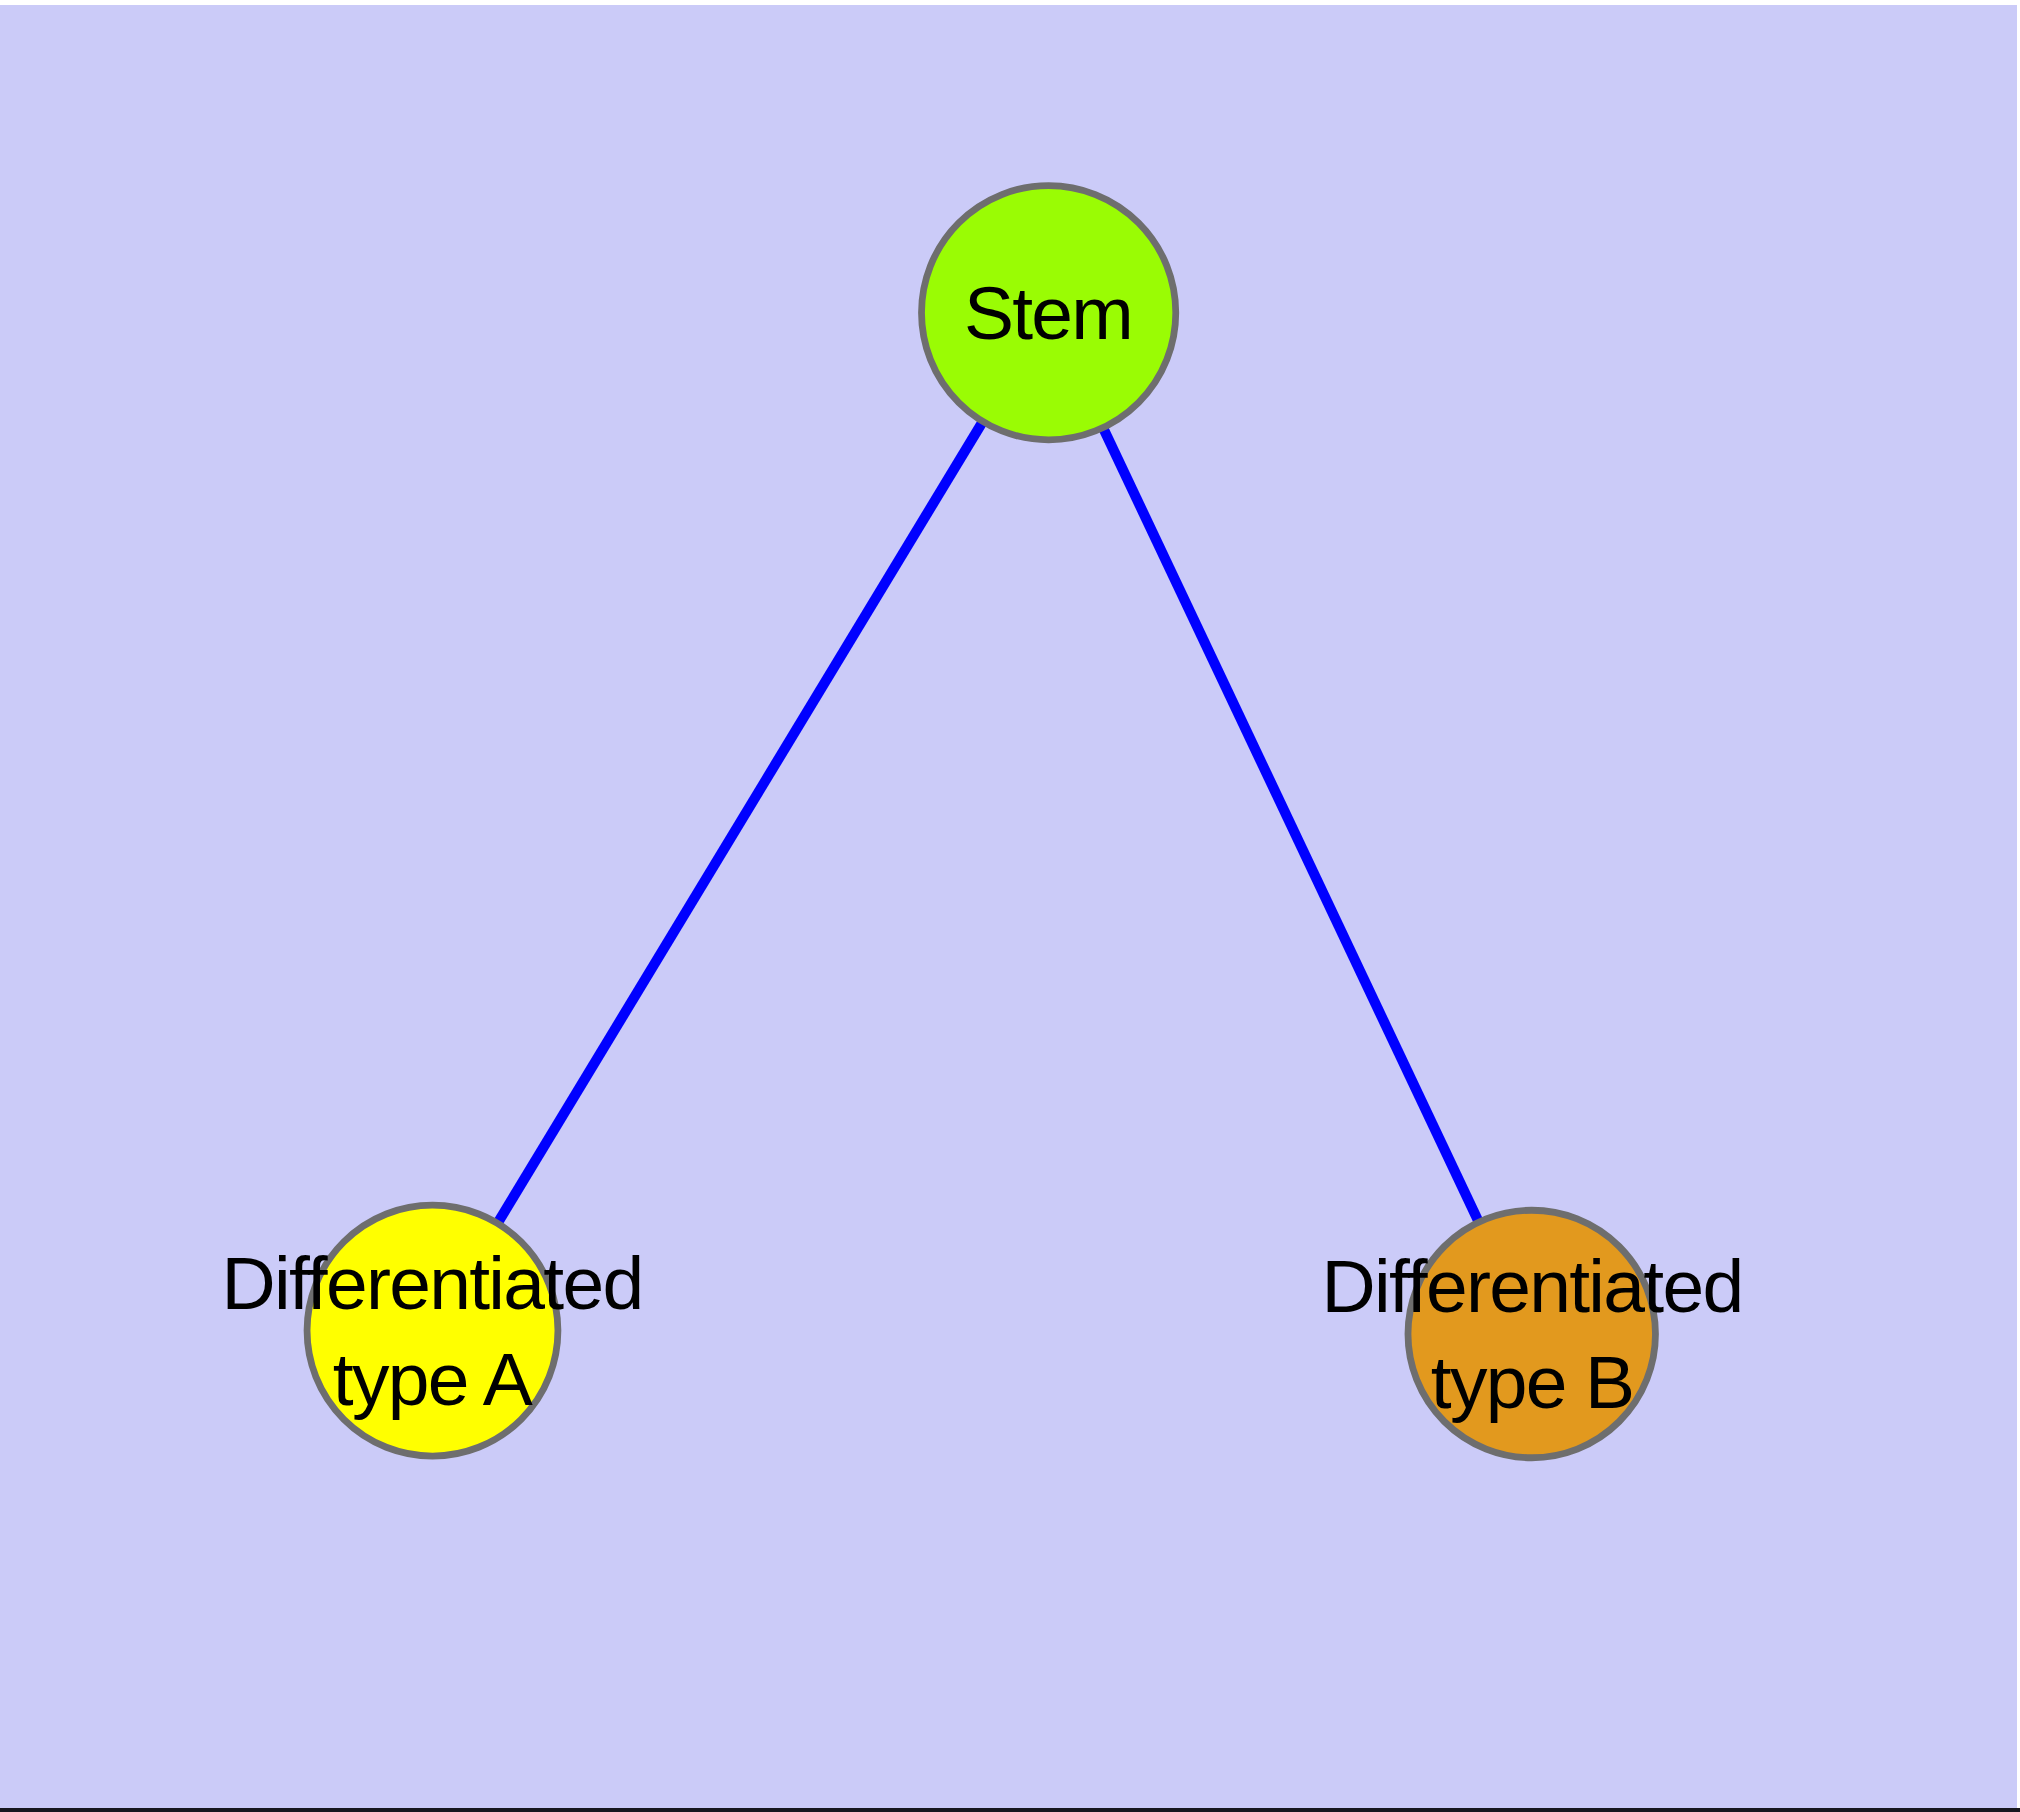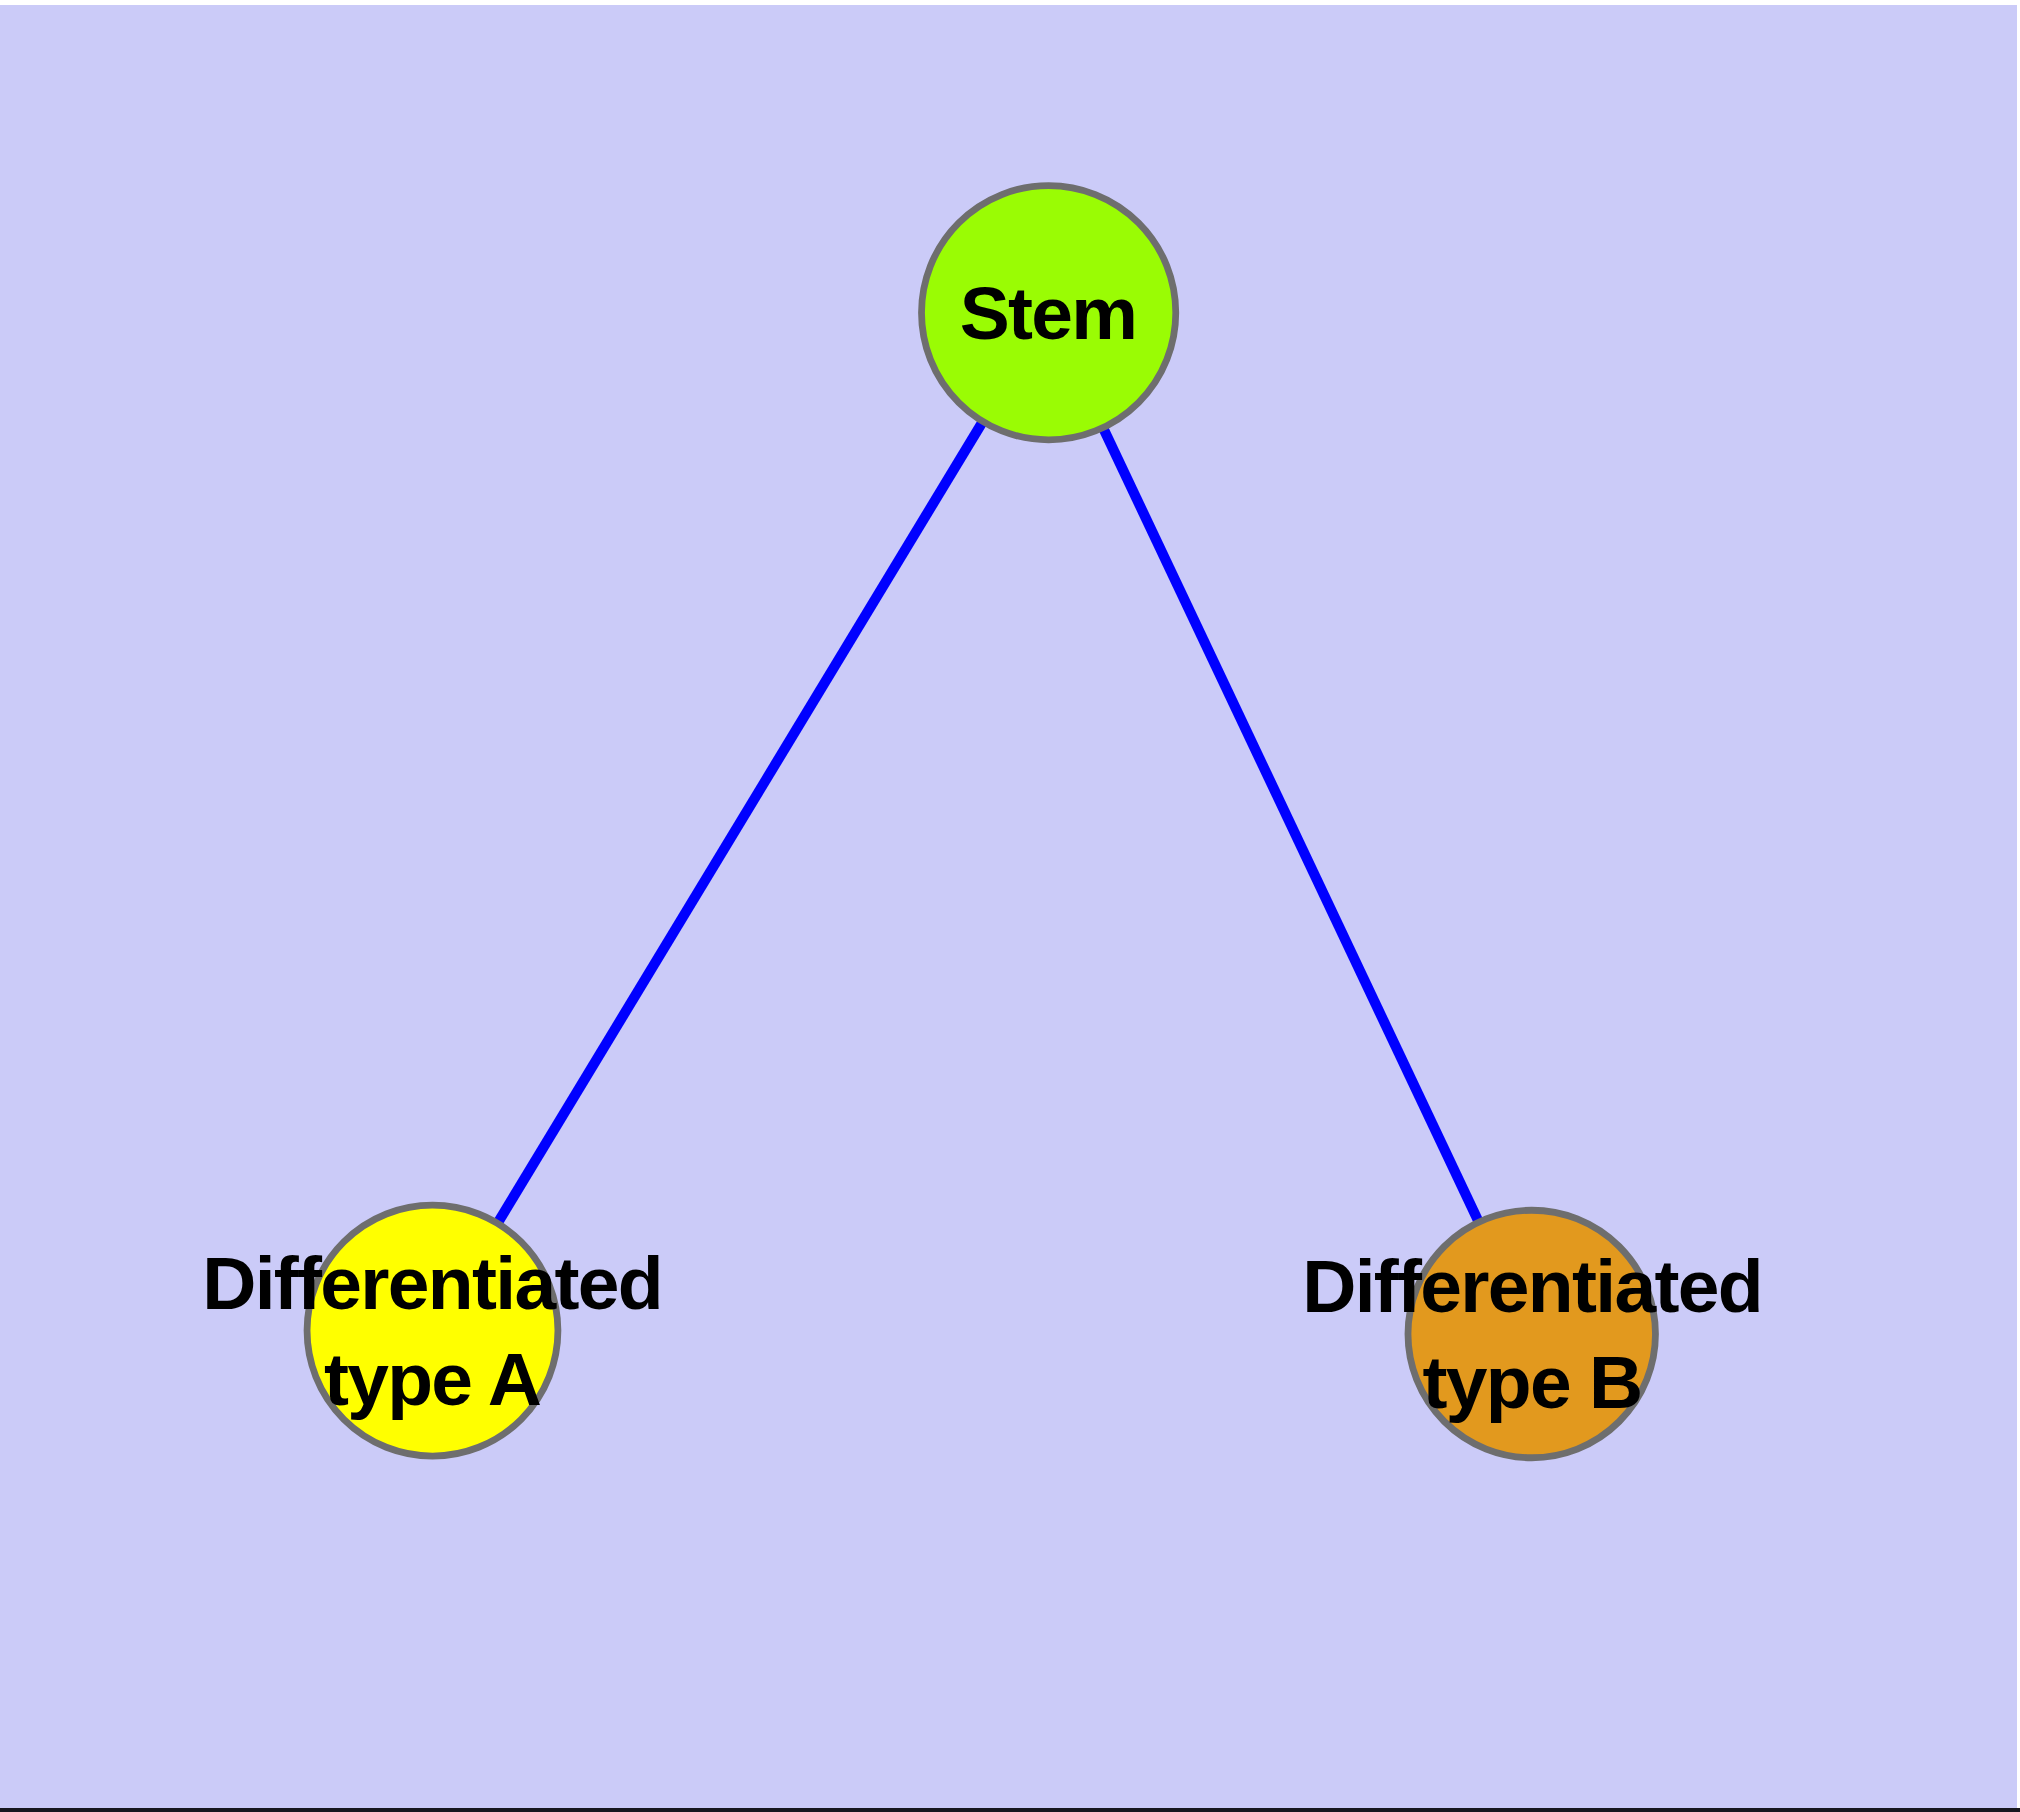--- a/index.html
+++ b/index.html
@@ -31,21 +31,21 @@
   svg.graph {
     position: absolute;
     left: 0;
     top: 0;
     width: 2021px;
     height: 1812px;
   }
   .node-label {
     position: absolute;
     transform: translate(-50%, -50%);
-    font-weight: 700;
+    font-weight: 400;
     font-size: 75px;
     line-height: 1.28;
     letter-spacing: -1.7px;
     color: #000000;
     text-align: center;
     white-space: pre-line;
     pointer-events: none;
   }
 </style>
 </head>

